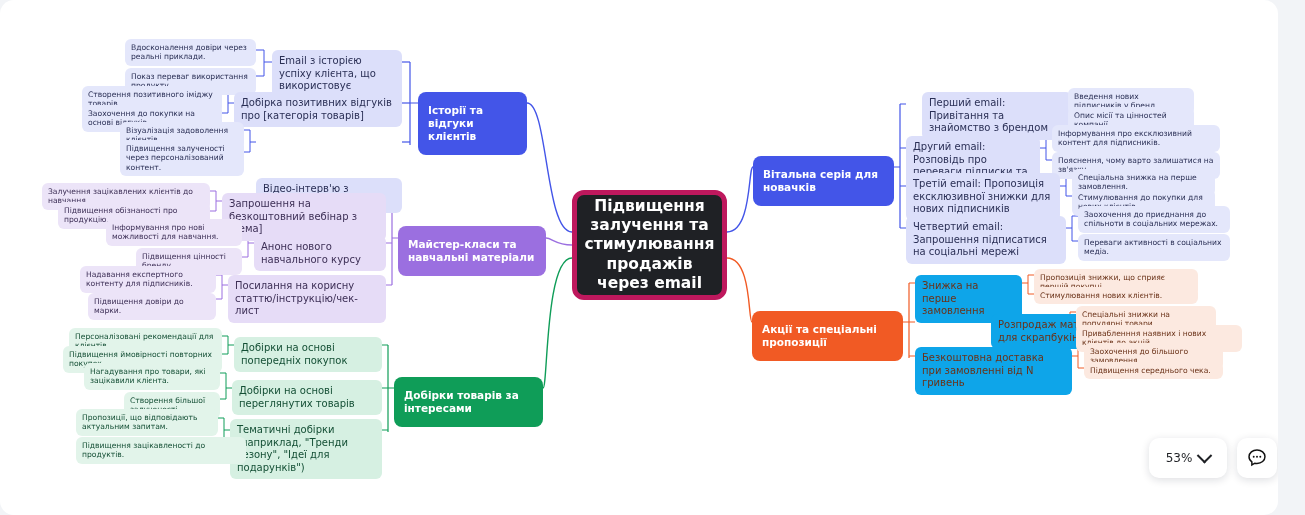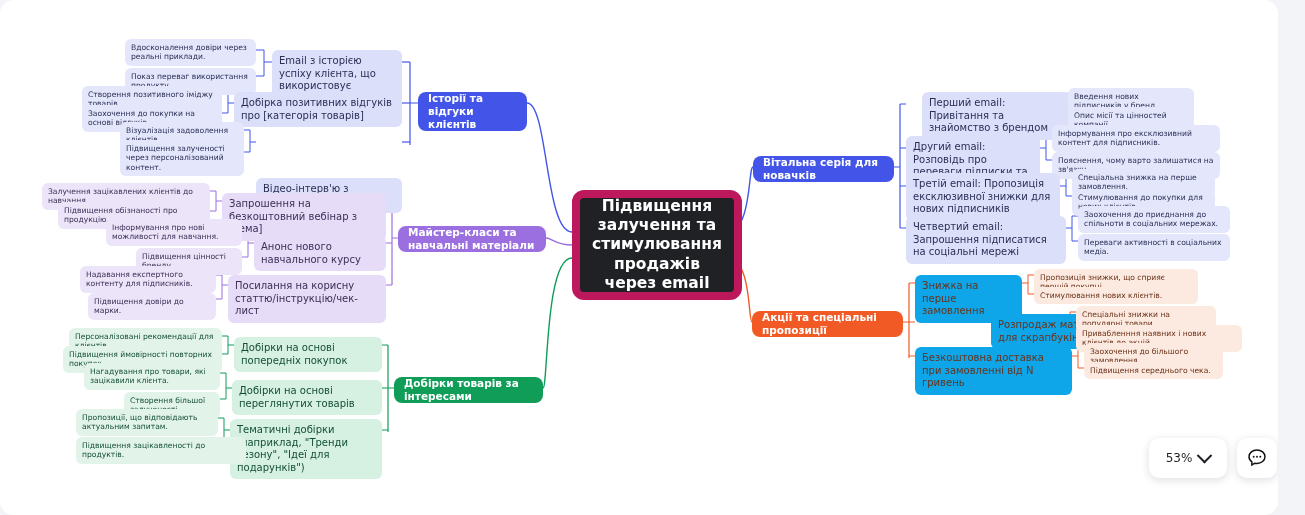--- a/index.html
+++ b/index.html
@@ -14,28 +14,28 @@
     background:#ffffff;border-radius:14px;overflow:hidden;
   }
   svg#links{position:absolute;left:0;top:0;width:1278px;height:515px;pointer-events:none;}
 
   .node{position:absolute;box-sizing:border-box;border-radius:7px;
         display:flex;align-items:center;line-height:1.25;}
   .node span{display:block;}
 
   
   #root{
-    left:572px;top:190px;width:170px;height:110px;
-    background:#1f2125;border:8px solid #be185d;border-radius:12px;
+    left:572px;top:190px;width:155px;height:110px;
+    background:#1f2125;border:5px solid #be185d;border-radius:12px;
     color:#ffffff;font-size:15.5px;font-weight:600;text-align:center;
     justify-content:center;padding:6px;
   }
 
   
-  .branch{color:#ffffff;font-size:10.5px;font-weight:600;padding:0 10px;border-radius:8px;}
+  .branch{color:#ffffff;font-size:10.5px;font-weight:600;padding:12px 10px;border-radius:8px;}
   .b-blue{background:#4355e8;}
   .b-purple{background:#9b6fe0;}
   .b-green{background:#0f9d58;}
   .b-blue2{background:#4355e8;}
   .b-orange{background:#f15a24;}
 
   
   .l2{font-size:10px;padding:5px 7px;border-radius:6px;align-items:center;}
   .l2.blue{background:#dcdffa;color:#2a2f55;}
   .l2.purple{background:#e6dcf7;color:#3d2f56;}

